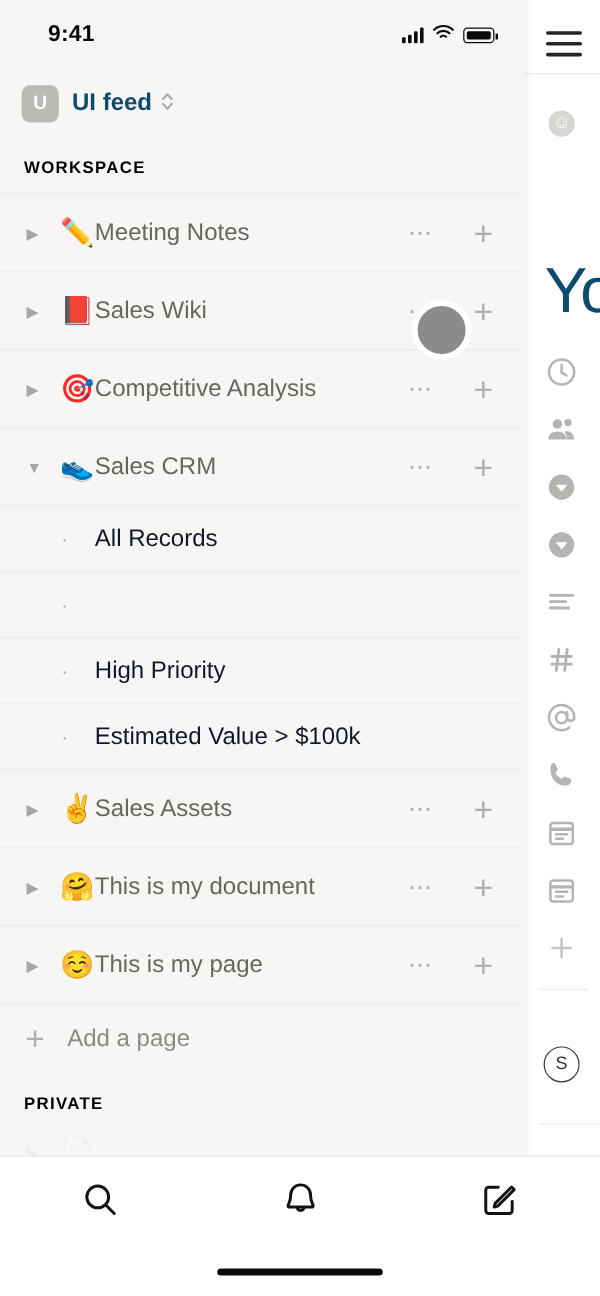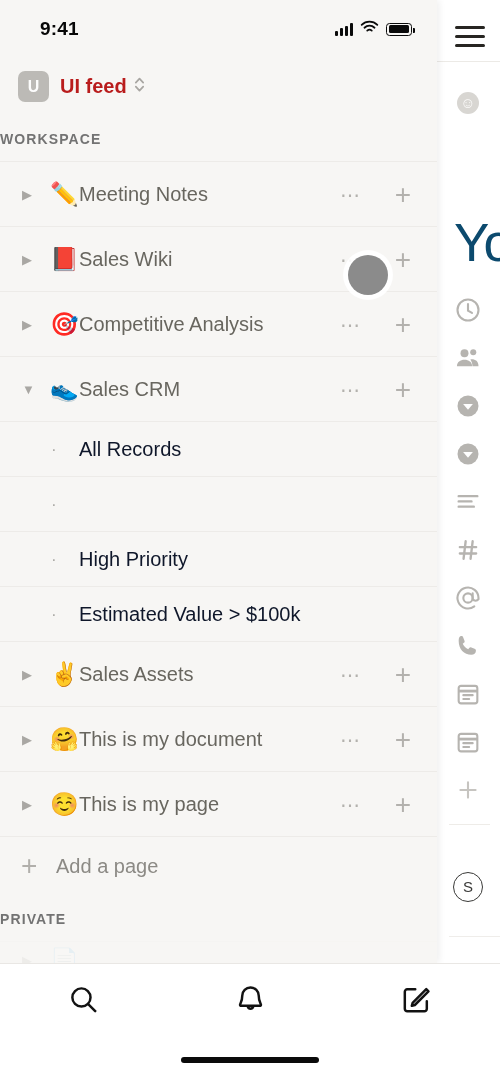--- a/index.html
+++ b/index.html
@@ -67,26 +67,26 @@
   .batt::after { content:""; position:absolute; right:-3.5px; top:4px; width:2px; height:5px; background:#0a0a0a; border-radius:0 1px 1px 0; }
   .batt i { display:block; width:100%; height:100%; background:#0a0a0a; border-radius:1.5px; }
 
   
   .ws-header { height:58px; position:relative; }
   .ws-badge {
     position:absolute; left:18px; top:13px;
     width:31px; height:31px; border-radius:7px; background:#bcbab6;
     color:#fdfdfd; font-size:16px; font-weight:bold; line-height:31px; text-align:center;
   }
-  .ws-name { position:absolute; left:60px; top:17px; font-size:20px; color:#b91c1c; font-weight:bold; }
+  .ws-name { position:absolute; left:60px; top:17px; font-size:20px; color:#0c4a6e; font-weight:bold; }
   .ws-chevrons { position:absolute; left:133px; top:17px; color:#a8a6a2; }
 
   .section-label {
-    height:45px; display:flex; align-items:center;
-    font-size:14px; font-weight:bold; letter-spacing:1.1px; color:#737373;
+    height:45px; padding-left:20px; display:flex; align-items:center;
+    font-size:14px; font-weight:bold; letter-spacing:1.1px; color:#000000;
   }
 
   .row { height:65px; position:relative; border-top:1px solid #edebe8; }
   .tri { position:absolute; left:22px; top:26px; color:#a9a7a3; font-size:13px; line-height:13px; }
   .row-emoji { position:absolute; left:50px; top:20px; font-size:23px; line-height:25px; }
   .row-label { position:absolute; left:79px; top:21px; font-size:20px; color:#68665f; white-space:nowrap; }
   .row-dots { position:absolute; right:75px; top:25px; color:#b3b1ad; font-size:20px; letter-spacing:2px; line-height:16px; }
   .row-plus { position:absolute; right:26px; top:18px; color:#b3b1ad; font-size:28px; font-weight:300; line-height:30px; }
 
   .subrow { height:55px; position:relative; border-top:1px solid #edebe8; }

